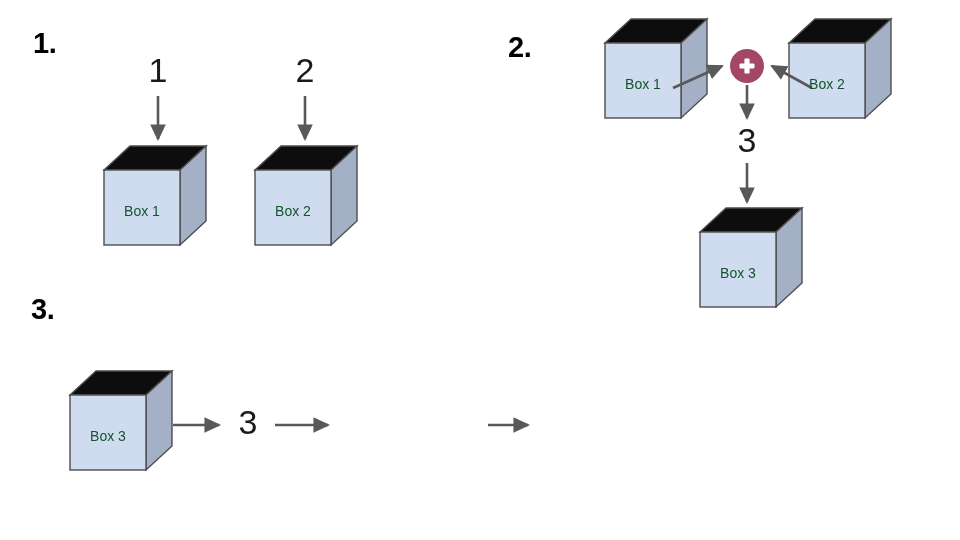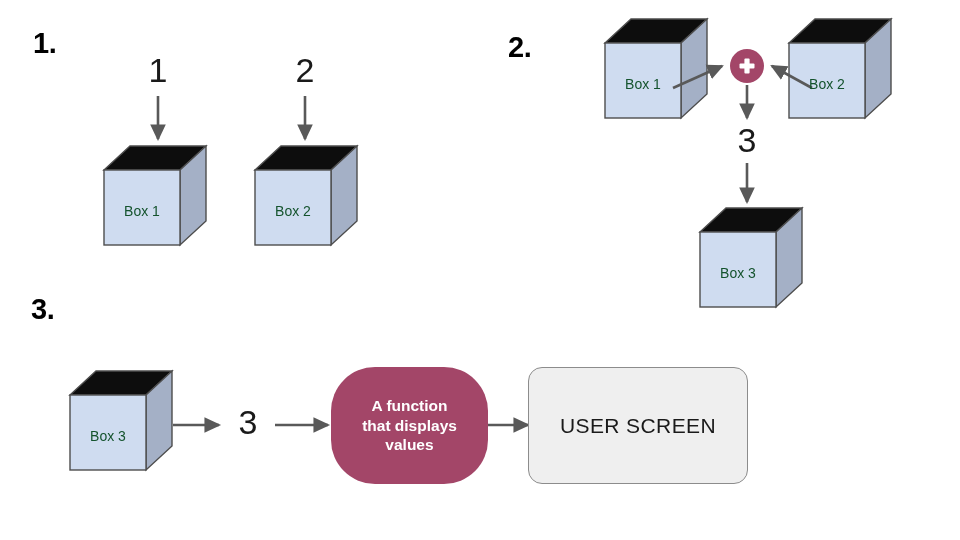--- a/index.html
+++ b/index.html
@@ -198,25 +198,15 @@
 
   <div class="cube-caption" style="left:104px; top:203px; width:76px;">Box 1</div>
   <div class="cube-caption" style="left:255px; top:203px; width:76px;">Box 2</div>
 
   <div class="cube-caption" style="left:605px; top:76px; width:76px;">Box 1</div>
   <div class="cube-caption" style="left:789px; top:76px; width:76px;">Box 2</div>
   <div class="cube-caption" style="left:700px; top:265px; width:76px;">Box 3</div>
 
   <div class="cube-caption" style="left:70px; top:428px; width:76px;">Box 3</div>
 
-  <div class="fn-bubble" style="left:331px; top:367px; width:157px; height:117px;">
-    <div>
-      <div>A function</div>
-      <div>that displays</div>
-      <div>values</div>
-    </div>
-  </div>
-
-  <div class="screen-box" style="left:528px; top:367px; width:220px; height:117px;">
-    <span>USER SCREEN</span>
-  </div>
+
 
 </div>
 
 </body></html>

